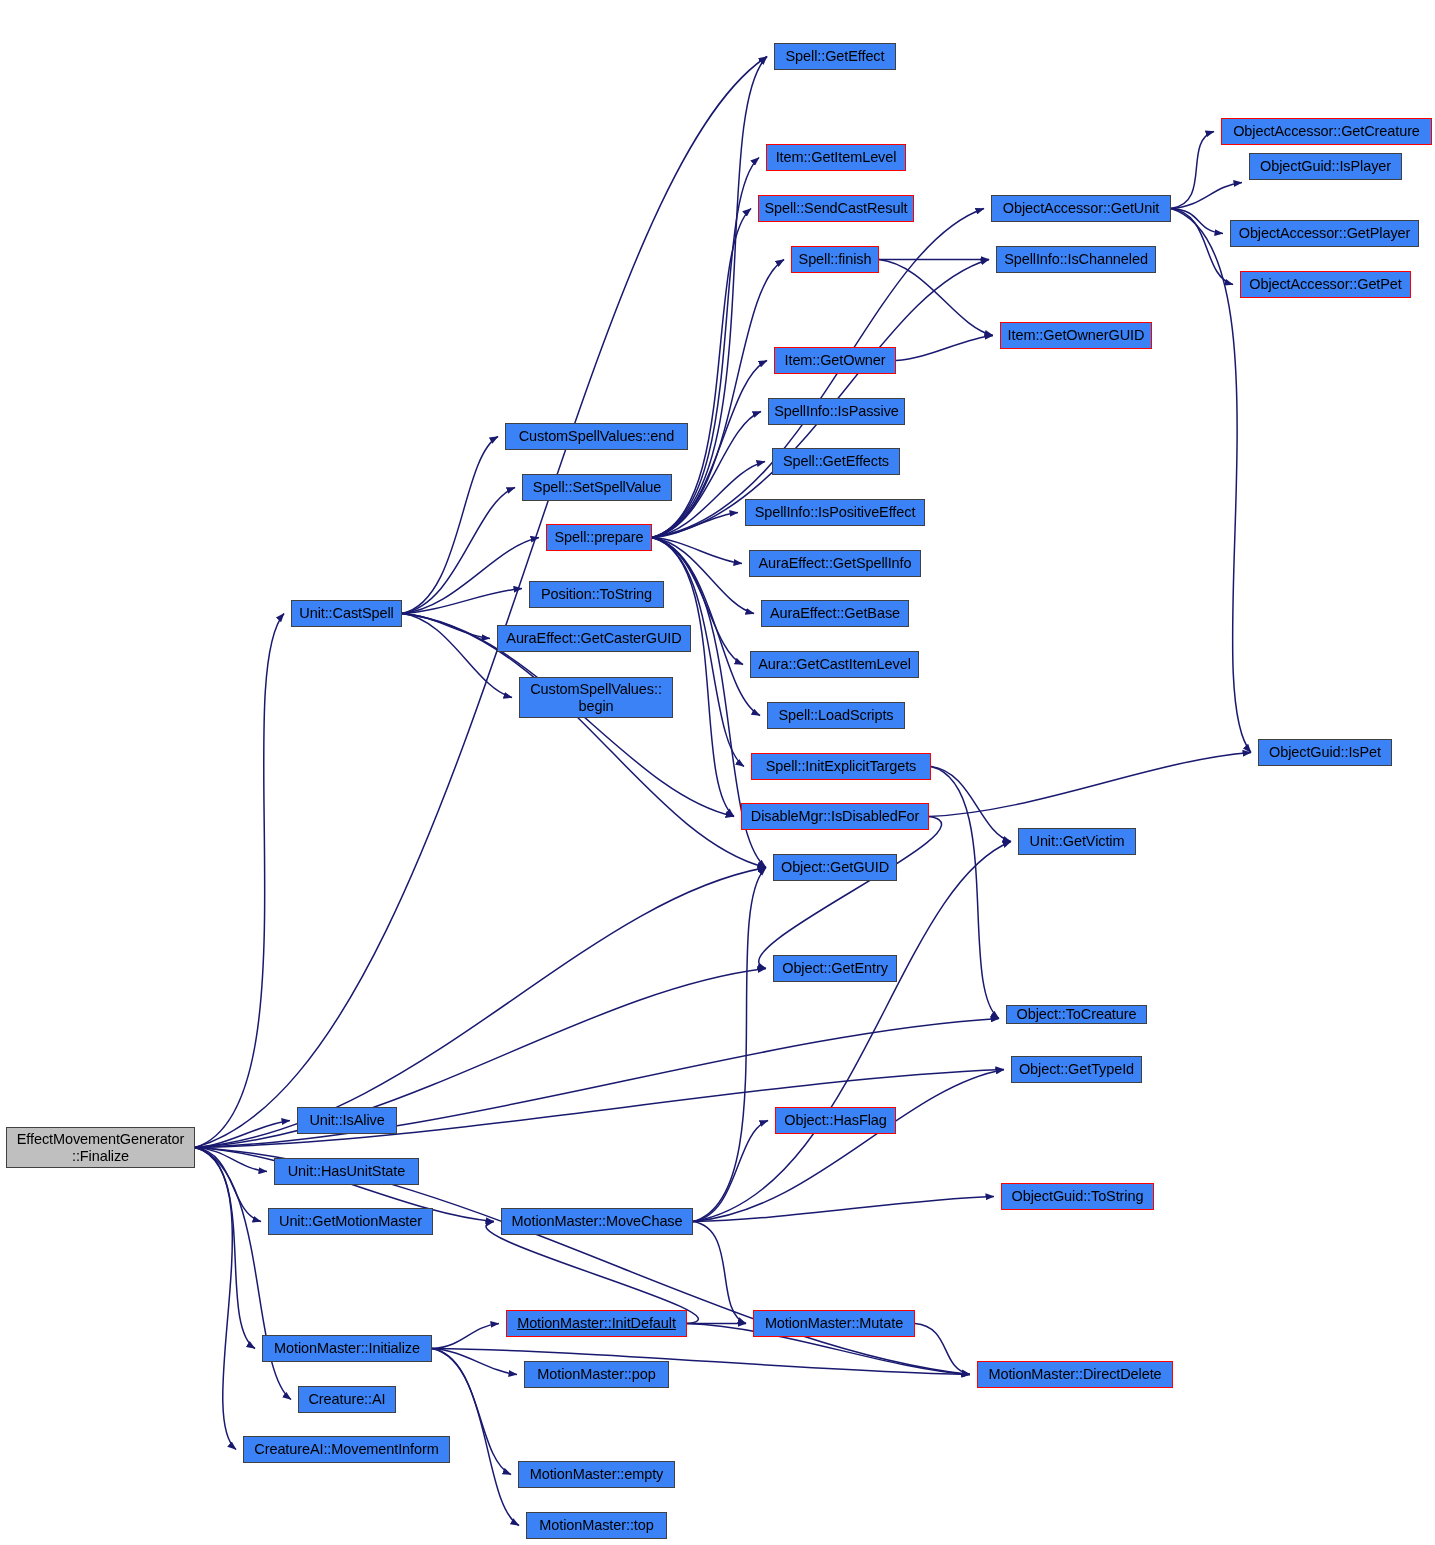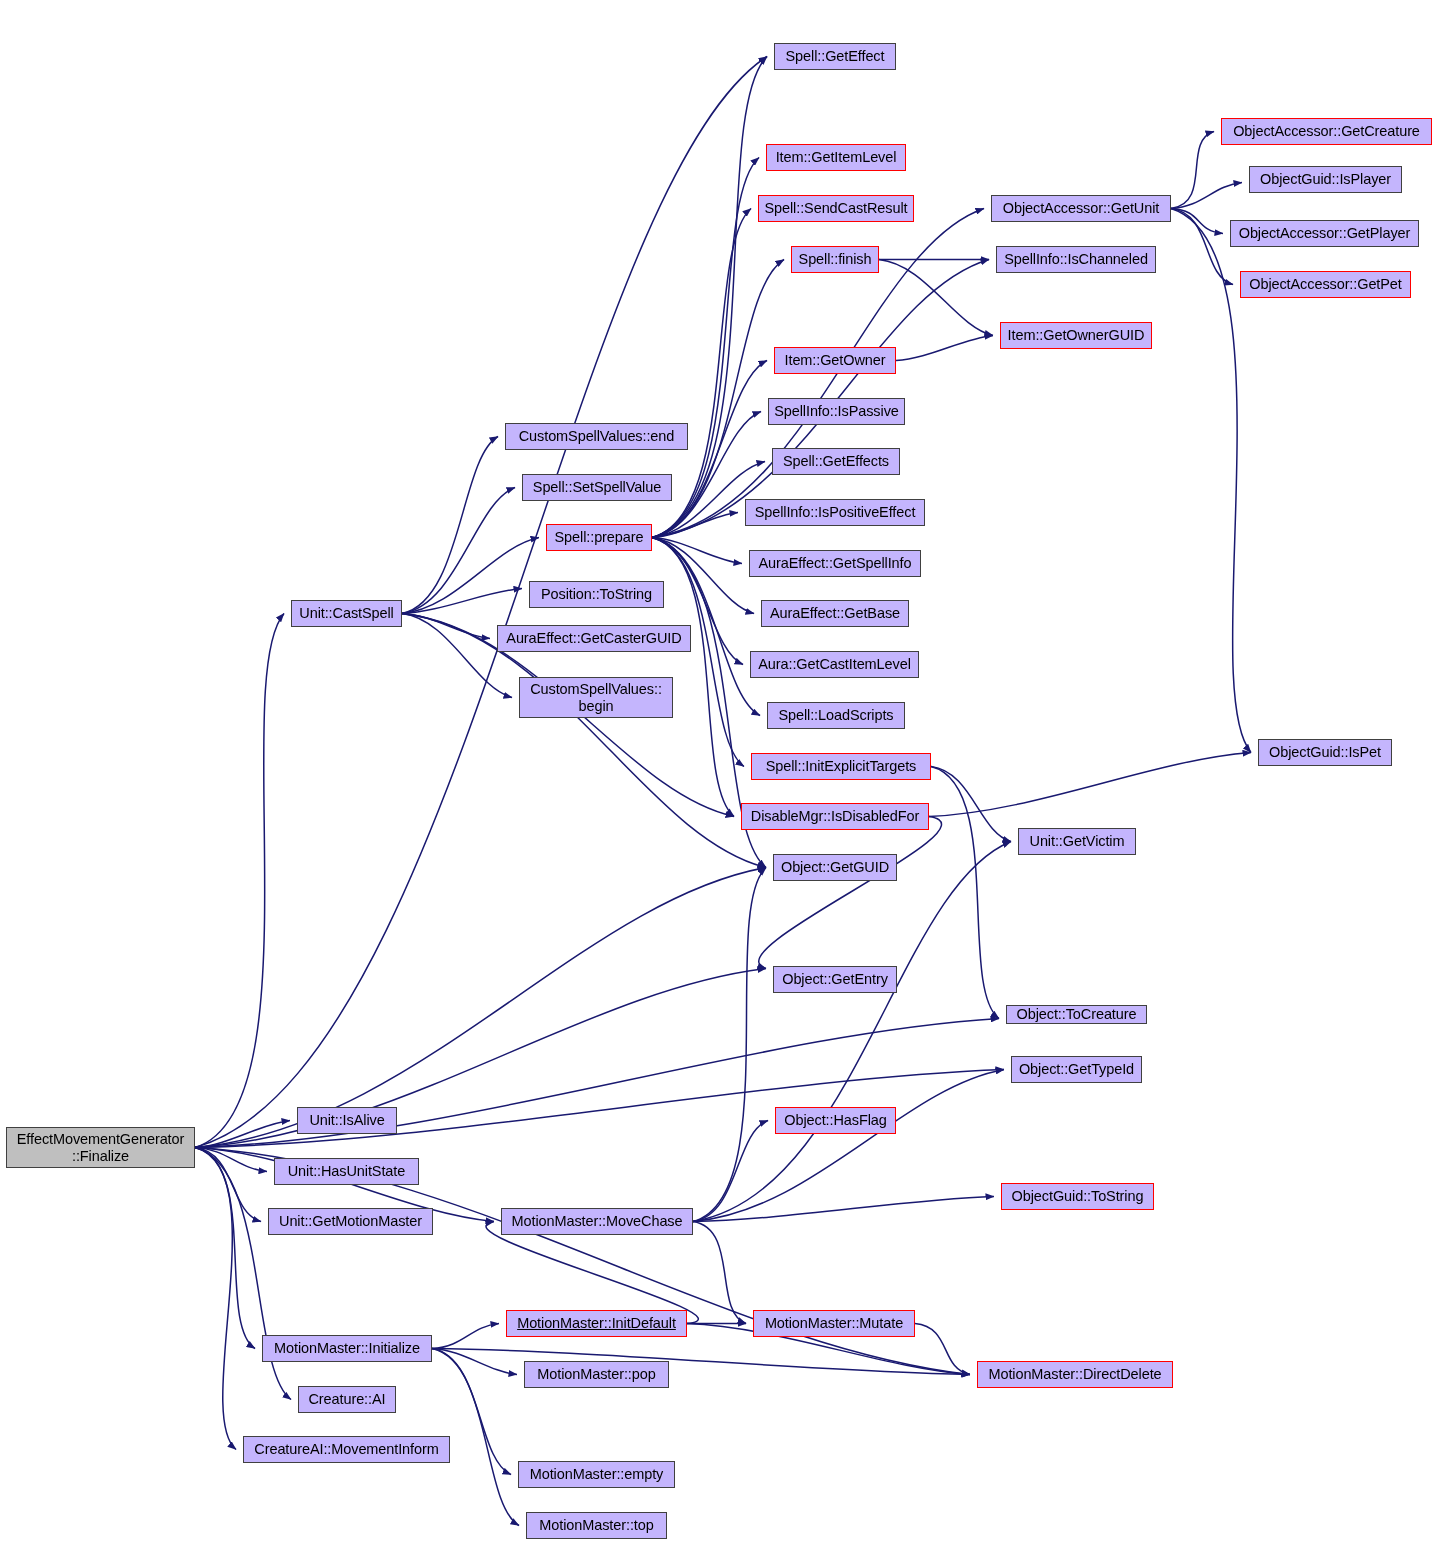--- a/index.html
+++ b/index.html
@@ -22,21 +22,21 @@
     left: 0;
     top: 0;
     width: 1435px;
     height: 1545px;
     pointer-events: none;
   }
   .node {
     position: absolute;
     box-sizing: border-box;
     border: 1px solid #404040;
-    background: #c4b5fd;
+    background: #3b82f6;
     color: #000000;
     font-size: 14.5px;
     line-height: 1.12;
     display: flex;
     align-items: center;
     justify-content: center;
     text-align: center;
     white-space: pre-line;
     letter-spacing: -0.1px;
     z-index: 5;
@@ -126,21 +126,21 @@
         <path d="M432,1348.5 C597.9864,1350.32 807.2896000000001,1371.38 970,1374.5" marker-end="url(#arrow)"></path>
         <path d="M432,1348.5 C482.2264,1357.32 476.6496,1459.38 511,1474.5" marker-end="url(#arrow)"></path>
         <path d="M432,1348.5 C491.2228,1360.89 482.0792,1504.26 519,1525.5" marker-end="url(#arrow)"></path>
       </g>
   </svg>
   <div id="node-layer">
       <div class="node root" style="left: 6px; top: 1127px; width: 189px; height: 41px;">EffectMovementGenerator
 ::Finalize</div>
       <div class="node" style="left: 774px; top: 43px; width: 122px; height: 27px;">Spell::GetEffect</div>
       <div class="node red" style="left: 1221px; top: 118px; width: 211px; height: 27px;">ObjectAccessor::GetCreature</div>
-      <div class="node" style="left: 1249px; top: 166px; width: 153px; height: 27px;">ObjectGuid::IsPlayer</div>
+      <div class="node" style="left: 1249px; top: 153px; width: 153px; height: 27px;">ObjectGuid::IsPlayer</div>
       <div class="node red" style="left: 766px; top: 144px; width: 140px; height: 27px;">Item::GetItemLevel</div>
       <div class="node" style="left: 991px; top: 195px; width: 180px; height: 27px;">ObjectAccessor::GetUnit</div>
       <div class="node red" style="left: 758px; top: 195px; width: 156px; height: 27px;">Spell::SendCastResult</div>
       <div class="node" style="left: 1230px; top: 220px; width: 189px; height: 27px;">ObjectAccessor::GetPlayer</div>
       <div class="node red" style="left: 791px; top: 246px; width: 88px; height: 27px;">Spell::finish</div>
       <div class="node" style="left: 996px; top: 246px; width: 160px; height: 27px;">SpellInfo::IsChanneled</div>
       <div class="node red" style="left: 1240px; top: 271px; width: 171px; height: 27px;">ObjectAccessor::GetPet</div>
       <div class="node red" style="left: 1000px; top: 322px; width: 152px; height: 27px;">Item::GetOwnerGUID</div>
       <div class="node red" style="left: 774px; top: 347px; width: 122px; height: 27px;">Item::GetOwner</div>
       <div class="node" style="left: 768px; top: 398px; width: 137px; height: 27px;">SpellInfo::IsPassive</div>
@@ -156,21 +156,21 @@
       <div class="node" style="left: 497px; top: 625px; width: 194px; height: 27px;">AuraEffect::GetCasterGUID</div>
       <div class="node" style="left: 750px; top: 651px; width: 169px; height: 27px;">Aura::GetCastItemLevel</div>
       <div class="node" style="left: 519px; top: 677px; width: 154px; height: 41px;">CustomSpellValues::
 begin</div>
       <div class="node" style="left: 767px; top: 702px; width: 138px; height: 27px;">Spell::LoadScripts</div>
       <div class="node" style="left: 1258px; top: 739px; width: 134px; height: 27px;">ObjectGuid::IsPet</div>
       <div class="node red" style="left: 751px; top: 753px; width: 180px; height: 27px;">Spell::InitExplicitTargets</div>
       <div class="node red" style="left: 741px; top: 803px; width: 188px; height: 27px;">DisableMgr::IsDisabledFor</div>
       <div class="node" style="left: 1018px; top: 828px; width: 118px; height: 27px;">Unit::GetVictim</div>
       <div class="node" style="left: 773px; top: 854px; width: 124px; height: 27px;">Object::GetGUID</div>
-      <div class="node" style="left: 773px; top: 955px; width: 124px; height: 27px; margin-top: 11px;">Object::GetEntry</div>
+      <div class="node" style="left: 773px; top: 955px; width: 124px; height: 27px;">Object::GetEntry</div>
       <div class="node" style="left: 1006px; top: 1005px; width: 141px; height: 19px;">Object::ToCreature</div>
       <div class="node" style="left: 1011px; top: 1056px; width: 131px; height: 27px;">Object::GetTypeId</div>
       <div class="node red" style="left: 775px; top: 1107px; width: 121px; height: 27px;">Object::HasFlag</div>
       <div class="node" style="left: 297px; top: 1107px; width: 100px; height: 27px;">Unit::IsAlive</div>
       <div class="node" style="left: 274px; top: 1158px; width: 145px; height: 27px;">Unit::HasUnitState</div>
       <div class="node red" style="left: 1001px; top: 1183px; width: 153px; height: 27px;">ObjectGuid::ToString</div>
       <div class="node" style="left: 268px; top: 1208px; width: 165px; height: 27px;">Unit::GetMotionMaster</div>
       <div class="node" style="left: 501px; top: 1208px; width: 192px; height: 27px;">MotionMaster::MoveChase</div>
       <div class="node red" style="left: 506px; top: 1310px; width: 181px; height: 27px; text-decoration: underline;">MotionMaster::InitDefault</div>
       <div class="node red" style="left: 753px; top: 1310px; width: 162px; height: 27px;">MotionMaster::Mutate</div>

